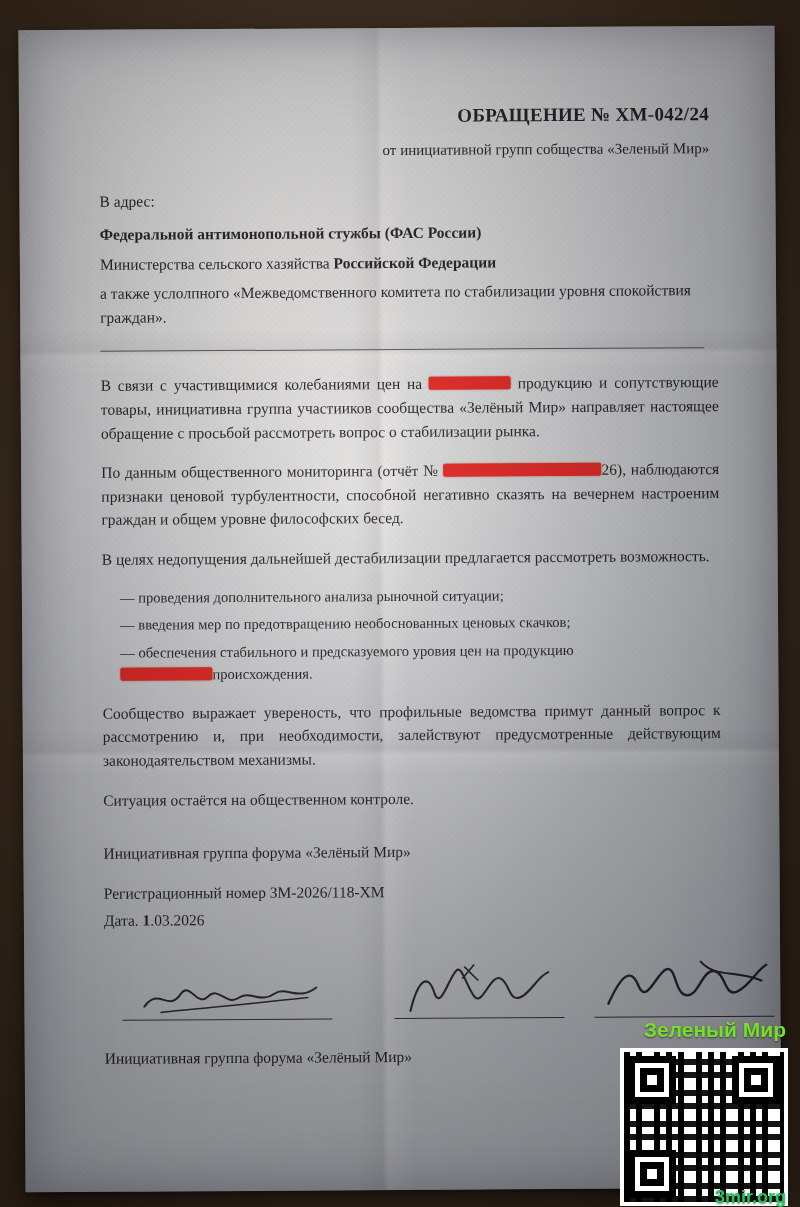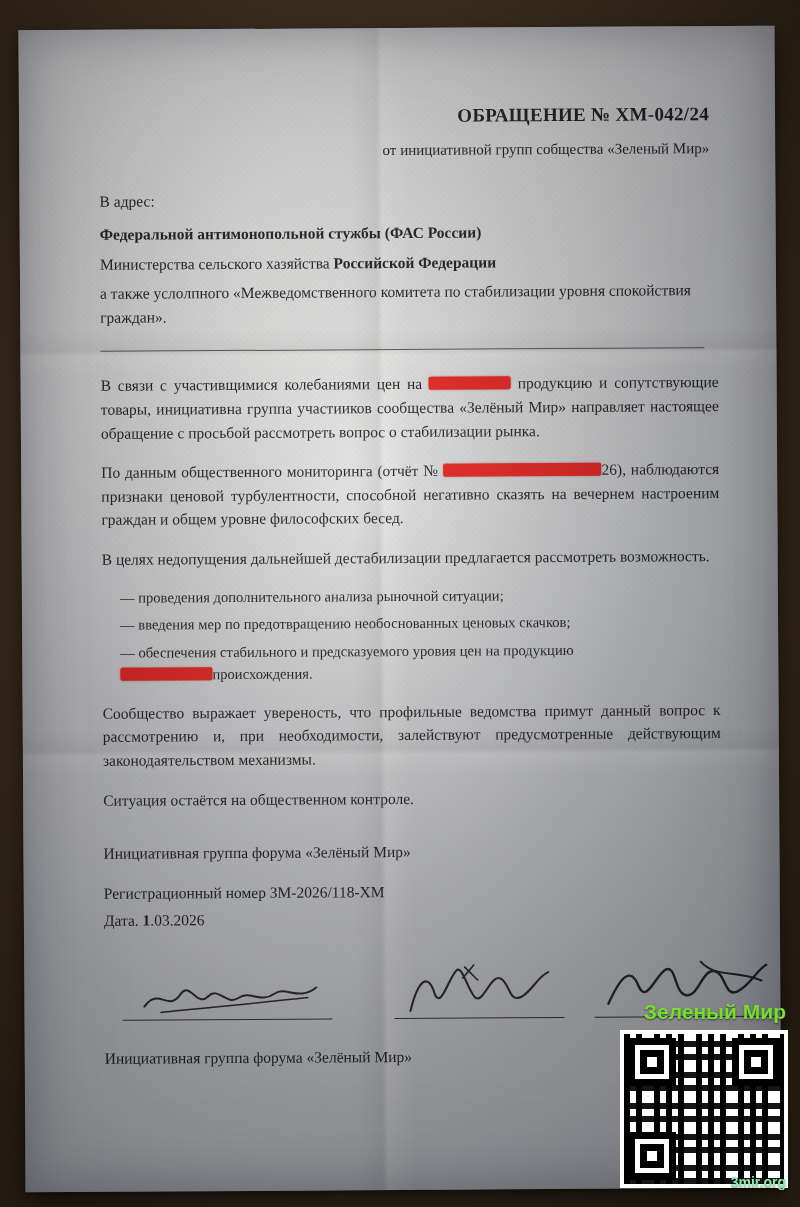--- a/index.html
+++ b/index.html
@@ -168,21 +168,21 @@
   .scribble.a { left: 36px; }
   .scribble.b { left: 300px; }
   .scribble.c { left: 500px; }
 
   .footer-name { margin-top: 14px; }
 
   
   #qr-area {
     position: absolute;
     right: 8px;
-    bottom: 19px;
+    bottom: 1px;
     width: 176px;
     z-index: 6;
     text-align: center;
   }
   #qr-code {
     width: 160px;
     height: 150px;
     margin: 0 auto;
     background-color: #ffffff;
     background-image:
@@ -220,22 +220,22 @@
     color: #74e02a;
     text-shadow: 0 1px 2px rgba(0,0,0,.55);
     white-space: nowrap;
   }
   .wm-bottom {
     position: absolute;
     right: 6px;
     bottom: -2px;
     font-family: "Liberation Sans", sans-serif;
     font-weight: bold;
-    font-size: 14px;
-    color: #86efac;
+    font-size: 18px;
+    color: #22c55e;
     text-shadow: 0 1px 2px rgba(0,0,0,.55);
     white-space: nowrap;
   }
 </style>
 </head>
 <body>
 
 <div id="scene">
 
   <div id="paper">

